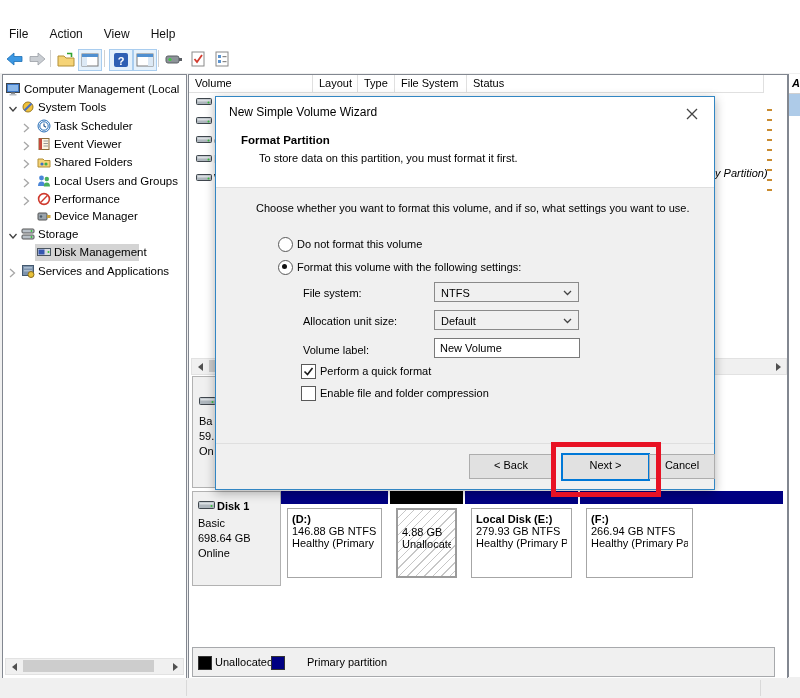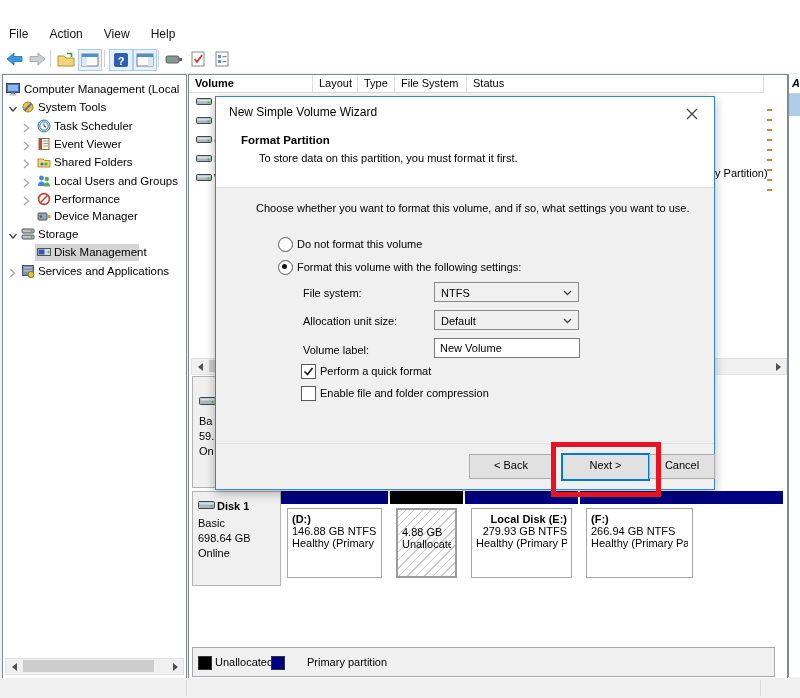--- a/index.html
+++ b/index.html
@@ -286,21 +286,21 @@
         </span>
       <span class="sb-thumb" style="left:17px;width:131px;"></span>
       <span class="sb-btn" style="right:0;">
           <span class="tri-r"></span>
         </span>
     </div>
   </div>
 
   <div class="abs panel" style="left:188px;top:74px;width:598px;height:603px;overflow:hidden;">
 
-    <div class="vh-cell" style="left:0;width:117px;font-weight:bold;">Volume</div>
+    <div class="vh-cell" style="left:0;width:117px;">Volume</div>
     <div class="vh-cell" style="left:124px;width:38px;">Layout</div>
     <div class="vh-cell" style="left:169px;width:30px;">Type</div>
     <div class="vh-cell" style="left:206px;width:65px;">File System</div>
     <div class="vh-cell" style="left:278px;width:290px;">Status</div>
     <div class="abs" style="left:0;top:17px;width:575px;height:1px;background:#e0e0e0;"></div>
 
     <div class="abs" style="left:7px;top:21px;"><svg width="16" height="11">
           <rect x="0.5" y="2.5" width="15" height="6" rx="1" fill="#aeb6bd" stroke="#3f464d"></rect>
           <rect x="1.5" y="3.5" width="13" height="2" fill="#d9dee2"></rect>
           <circle cx="12.5" cy="6.5" r="1" fill="#35c23a"></circle>
@@ -322,21 +322,21 @@
         </svg></div>
     <div class="abs" style="left:7px;top:97px;"><svg width="16" height="11">
           <rect x="0.5" y="2.5" width="15" height="6" rx="1" fill="#aeb6bd" stroke="#3f464d"></rect>
           <rect x="1.5" y="3.5" width="13" height="2" fill="#d9dee2"></rect>
           <circle cx="12.5" cy="6.5" r="1" fill="#35c23a"></circle>
         </svg></div>
     <div class="vrow-frag" style="left:25px;top:59px;">(</div>
     <div class="vrow-frag" style="left:25px;top:78px;">L</div>
     <div class="vrow-frag" style="left:25px;top:97px;">W</div>
 
-    <div class="vrow-frag" style="left:526px;top:92px;">y Partition)</div>
+    <div class="vrow-frag" style="left:526px;top:92px;font-style:italic;">y Partition)</div>
     <div class="dash-col" style="left:578px;top:34px;height:84px;"></div>
 
     <div class="abs sb" style="left:2px;top:283px;width:594px;height:15px;">
       <span class="sb-btn" style="left:0;">
           <span class="tri-l"></span>
         </span>
       <span class="sb-thumb" style="left:17px;width:180px;"></span>
       <span class="sb-btn" style="right:0;">
           <span class="tri-r"></span>
         </span>
@@ -375,21 +375,21 @@
     </div>
 
     <div class="pcell" style="left:201px;top:416px;width:73px;height:93px;">
       <div class="pbar" style="background:#000000;"></div>
       <div class="pbox hatch">
         <div class="ln" style="margin-top:12px;">4.88 GB</div>
         <div class="ln">Unallocated</div>
       </div>
     </div>
 
-    <div class="pcell" style="left:276px;top:416px;width:113px;height:93px;text-align:right;">
+    <div class="pcell" style="left:276px;top:416px;width:113px;height:93px;">
       <div class="pbar" style="background:#000082;"></div>
       <div class="pbox">
         <div class="nm">Local Disk (E:)</div>
         <div class="ln">279.93 GB NTFS</div>
         <div class="ln">Healthy (Primary Partition)</div>
       </div>
     </div>
 
     <div class="pcell" style="left:391px;top:416px;width:203px;height:93px;">
       <div class="pbar" style="background:#000082;"></div>

